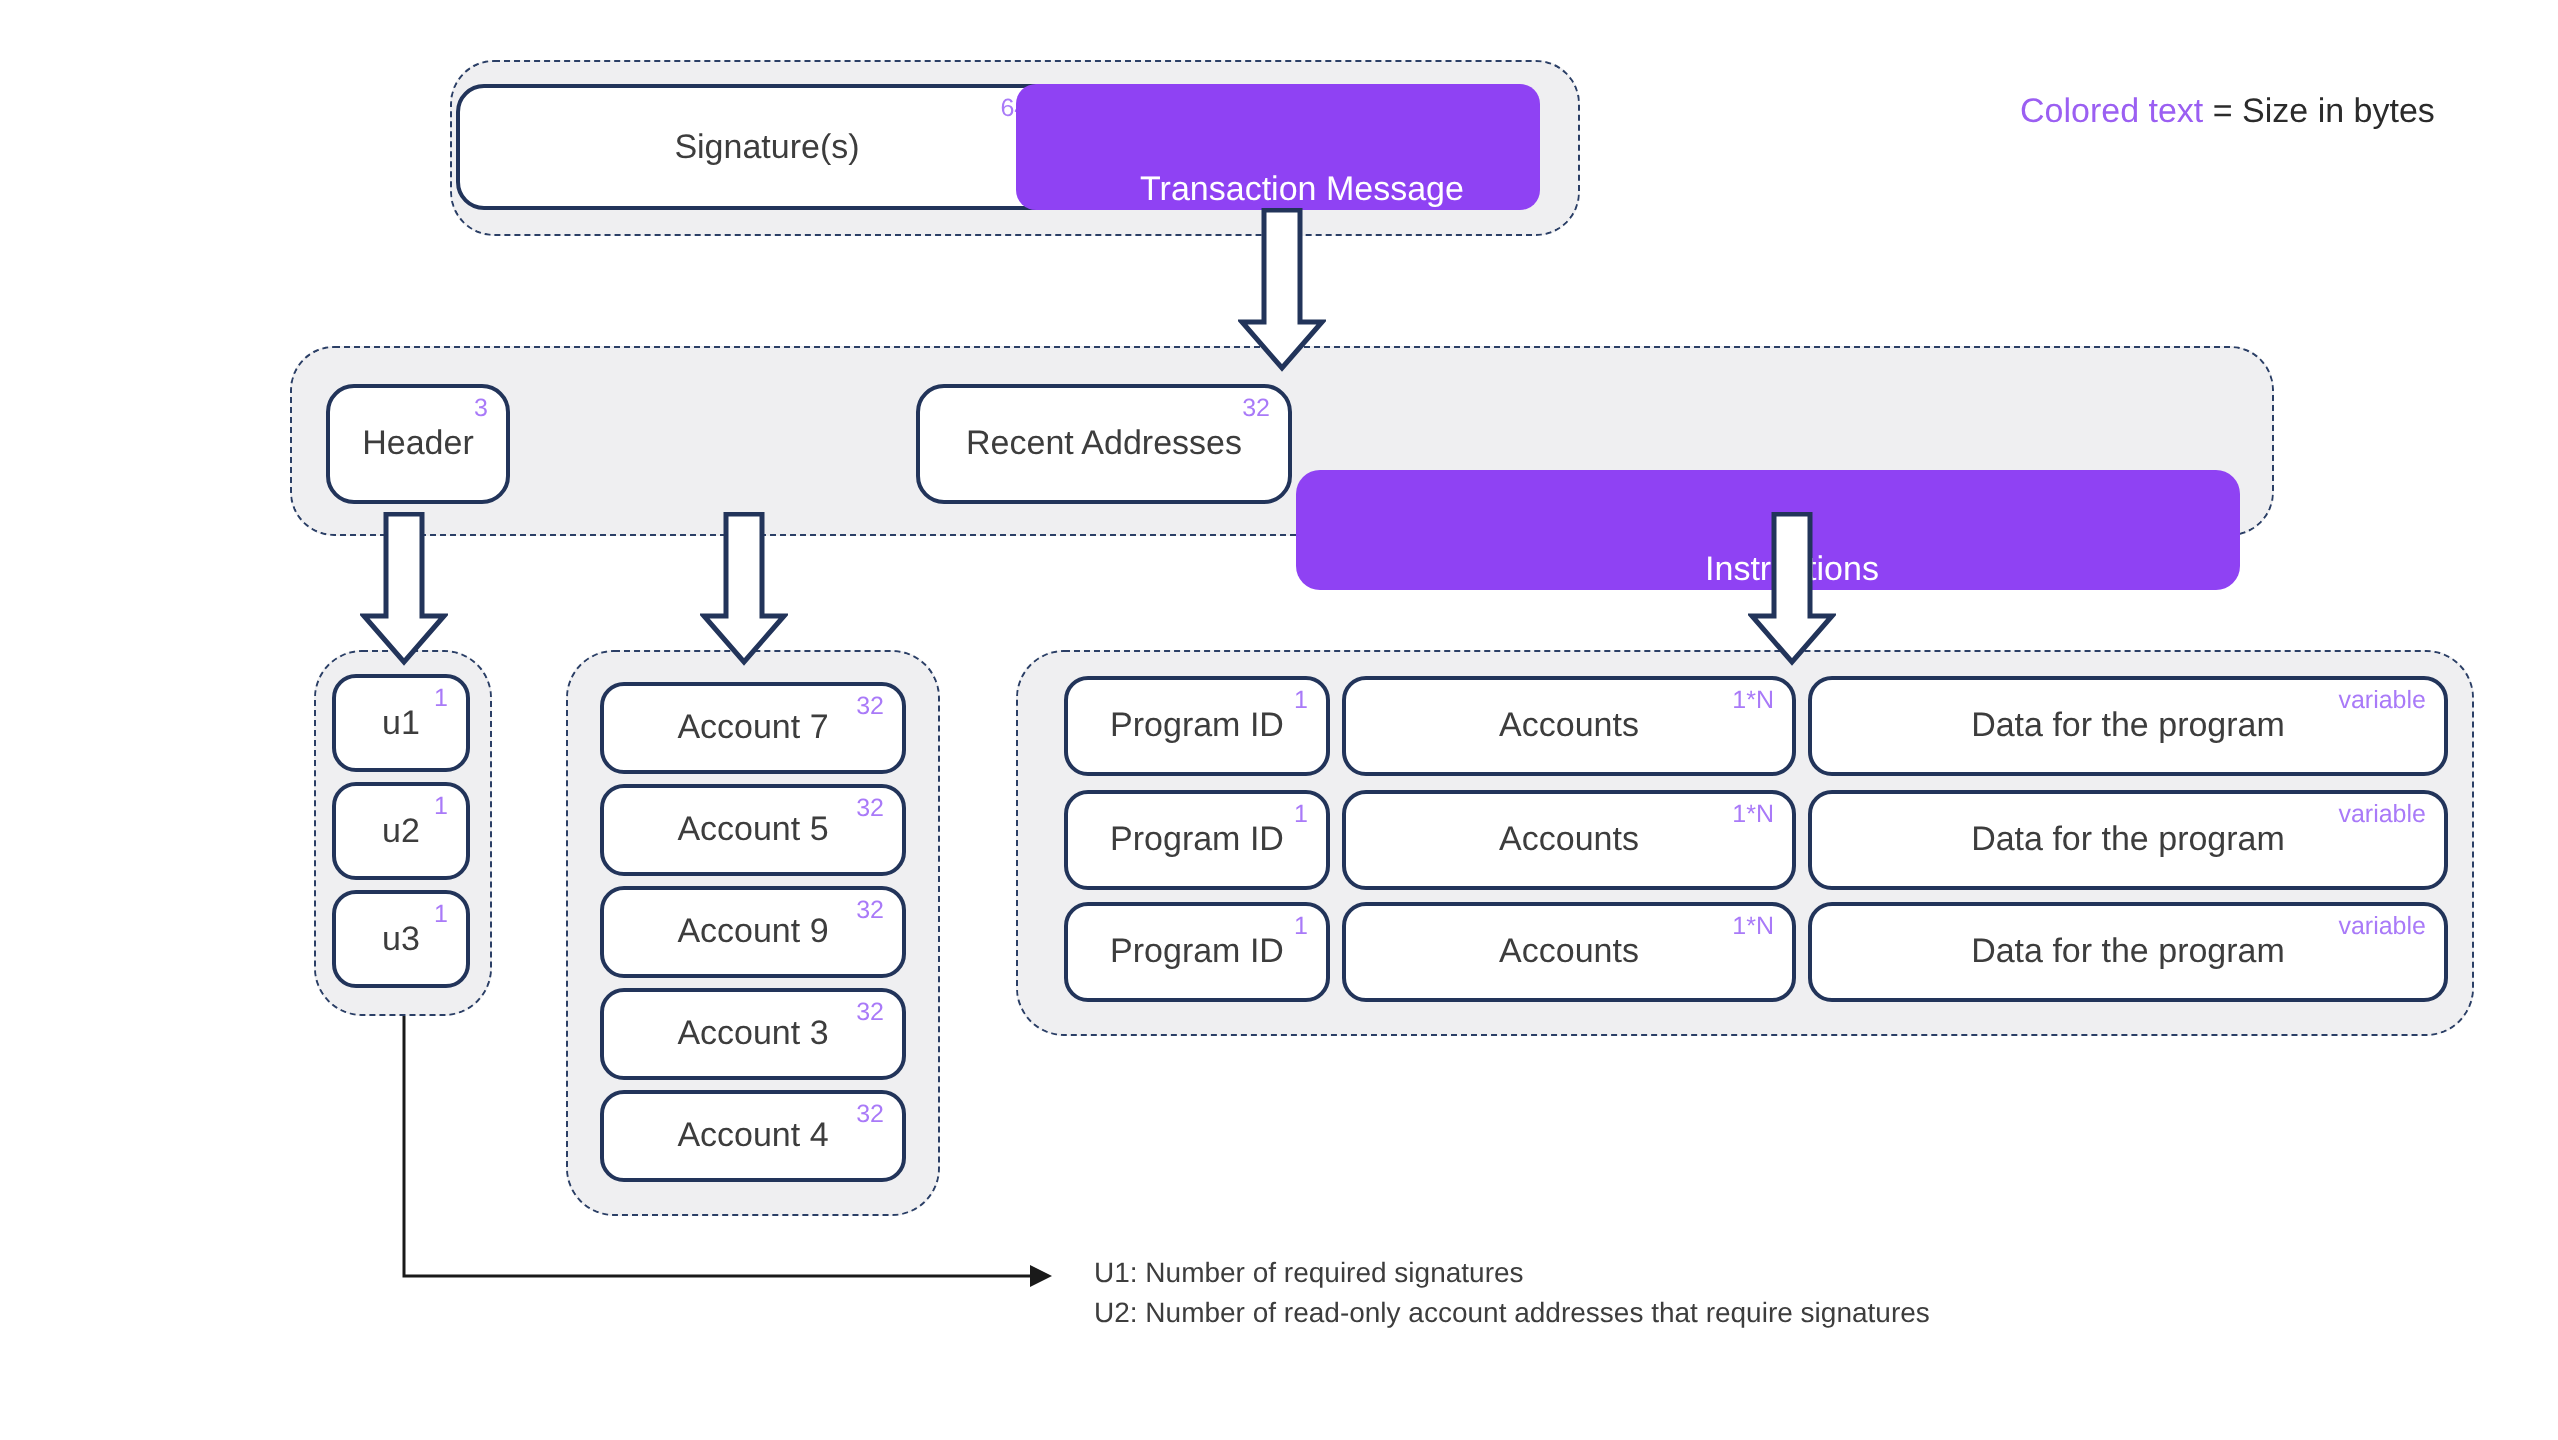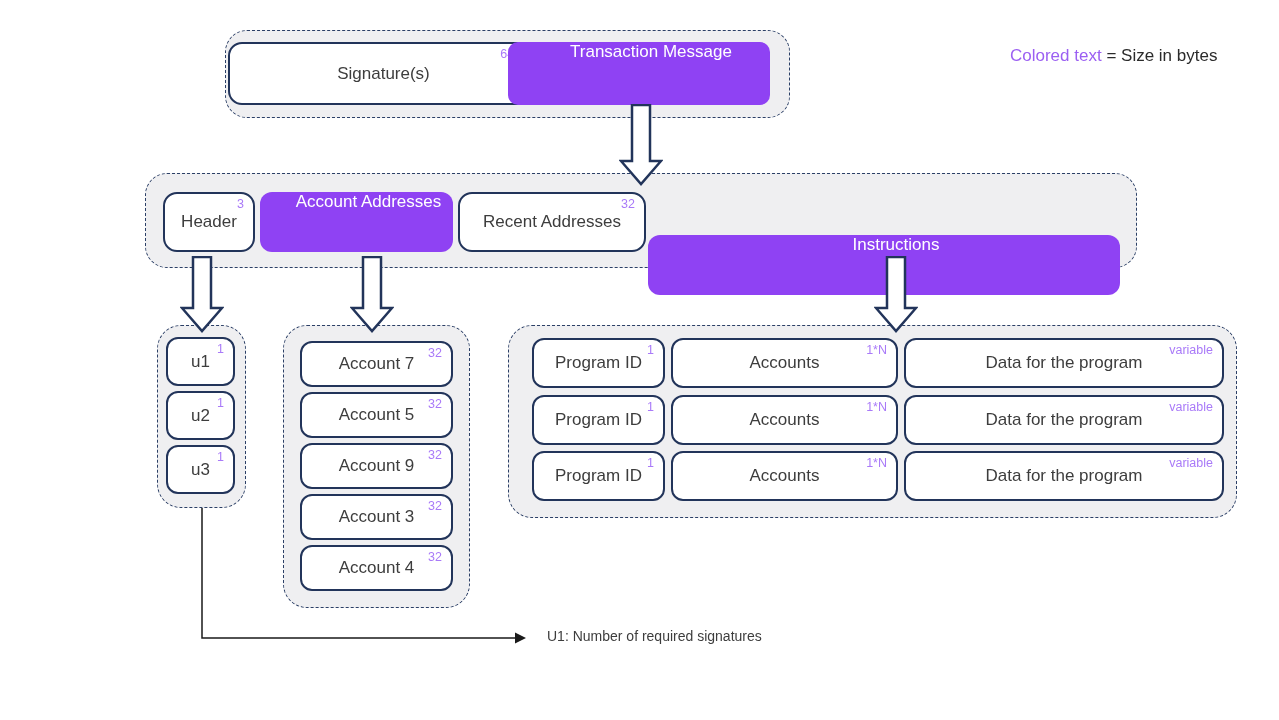--- a/index.html
+++ b/index.html
@@ -13,21 +13,21 @@
   }
   .grp.small{border-radius:24px;}
   .wbox{
     position:absolute;background:#ffffff;border:2.5px solid #22345A;border-radius:14px;
     box-sizing:border-box;display:flex;align-items:center;justify-content:center;
     color:#3D3D3D;font-size:17px;z-index:2;
   }
   .wbox.sm{border-radius:12px;}
   .pbox{
     position:absolute;background:#8F42F3;border-radius:10px;box-sizing:border-box;
-    display:flex;align-items:flex-start;justify-content:center;color:#ffffff;font-size:17px;z-index:2;padding-left:24px;
+    display:flex;align-items:flex-end;justify-content:center;color:#ffffff;font-size:17px;z-index:2;padding-left:24px;
   }
   .size{
     position:absolute;top:3px;right:9px;font-size:12.5px;color:#A97AF8;line-height:1.2;
   }
   .arrow{position:absolute;z-index:3;}
   .legend{position:absolute;left:1010px;top:46px;font-size:17px;color:#2b2b2b;z-index:2;}
   .legend .purple{color:#9B5FF2;}
   .notes{position:absolute;left:547px;top:627px;font-size:14px;color:#3D3D3D;line-height:19.5px;z-index:2;}
   .connector{position:absolute;left:190px;top:500px;z-index:2;}
 </style>
@@ -50,23 +50,20 @@
   </div>
 
   <svg class="arrow" style="left:619px;top:104px;" width="44" height="82" viewBox="0 0 44 82">
     <polygon points="13,1 31,1 31,57 42,57 22,80 2,57 13,57" fill="#ffffff" stroke="#22345A" stroke-width="2.5"></polygon>
   </svg>
 
   <div class="grp" style="left:145px;top:173px;width:992px;height:95px;"></div>
   <div class="wbox" style="left:163px;top:192px;width:92px;height:60px;">
     <span class="size">3</span>
     <span>Header</span>
-  </div>
-  <div class="pbox" style="left:260px;top:192px;width:193px;height:60px;border-radius:12px;">
-    <span>Account Addresses</span>
   </div>
   <div class="wbox" style="left:458px;top:192px;width:188px;height:60px;">
     <span class="size">32</span>
     <span>Recent Addresses</span>
   </div>
   <div class="pbox" style="left:648px;top:192px;width:472px;height:60px;border-radius:12px;margin-top:43px;">
     <span>Instructions</span>
   </div>
 
   <svg class="arrow" style="left:180px;top:256px;" width="44" height="77" viewBox="0 0 44 77">
@@ -156,15 +153,16 @@
     <span>Data for the program</span>
   </div>
 
   <svg class="connector" width="350" height="150" viewBox="0 0 350 150">
     <path d="M12,8 V138 H325" fill="none" stroke="#1A1A1A" stroke-width="1.5"></path>
     <polygon points="325,132.5 336,138 325,143.5" fill="#1A1A1A"></polygon>
   </svg>
 
   <div class="notes">
     <div>U1: Number of required signatures</div>
+    <div>U2: Number of read-only account addresses that require signatures</div>
   </div>
 
 </div>
 
 </body></html>

